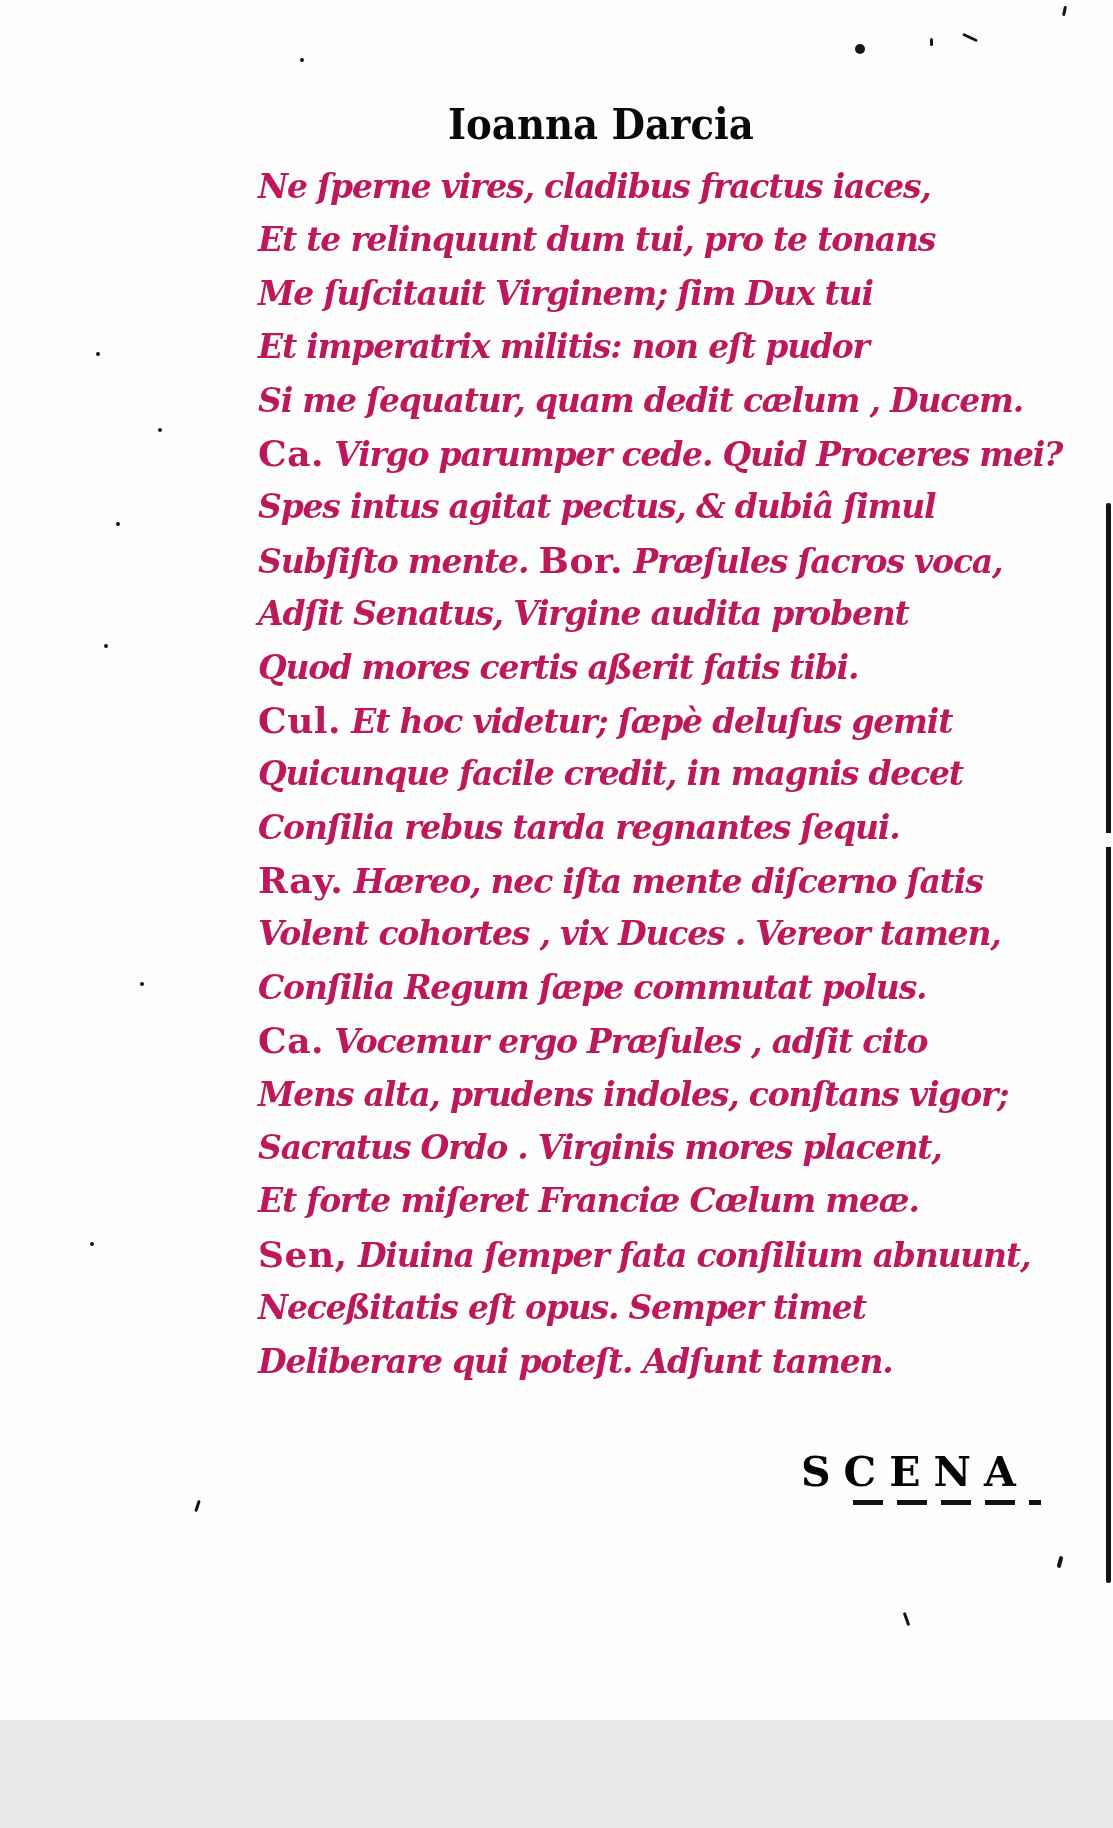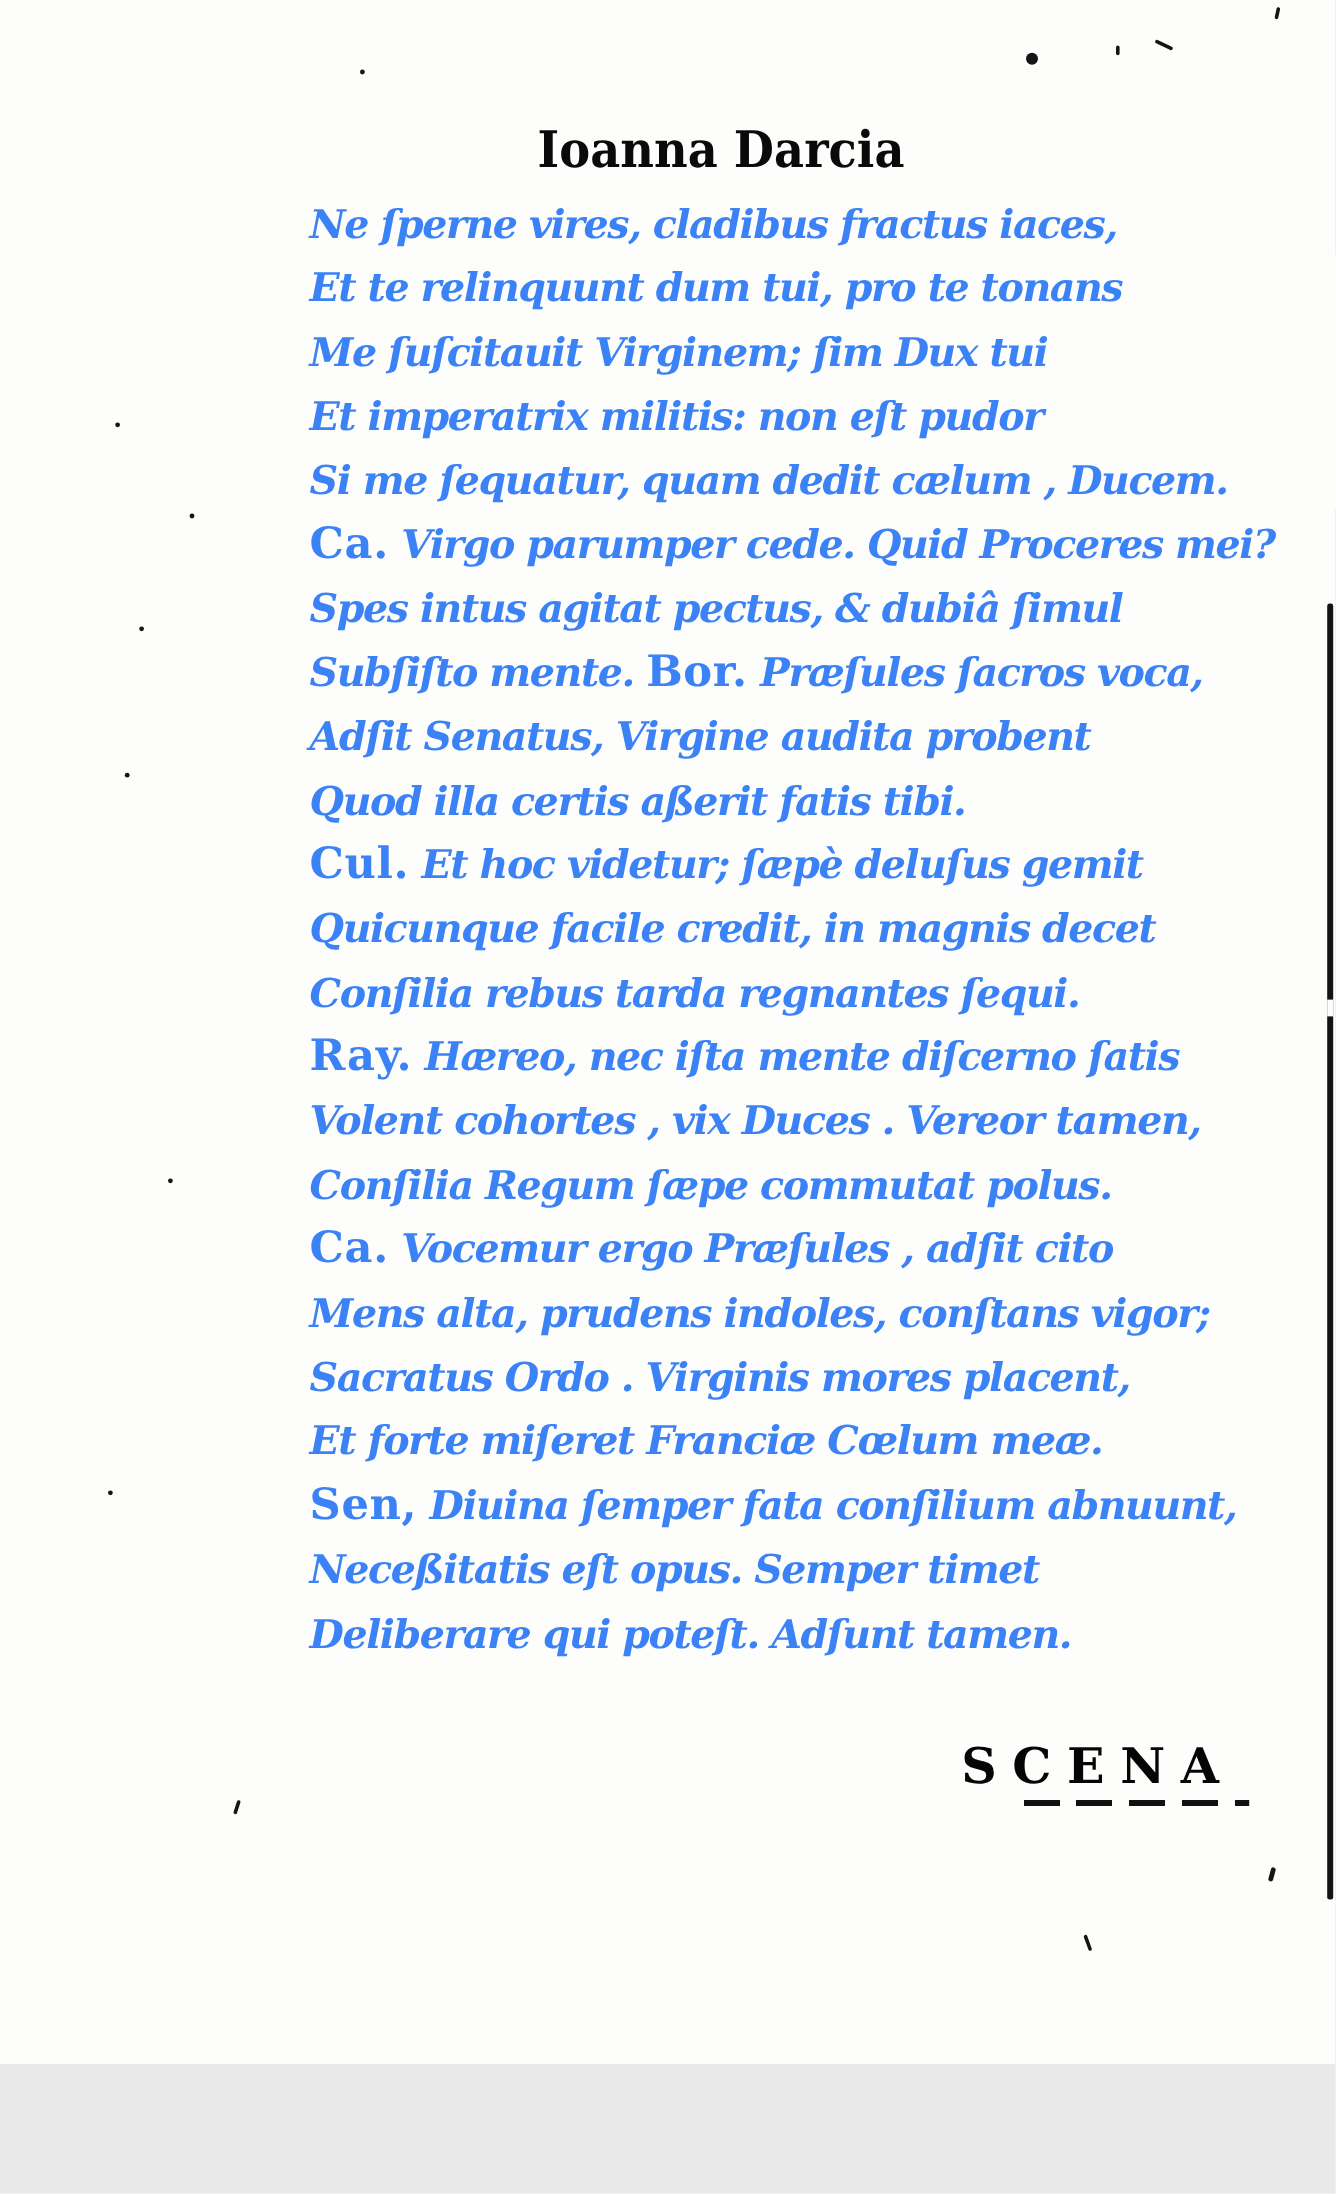--- a/index.html
+++ b/index.html
@@ -13,21 +13,21 @@
     font-size:42px; font-weight:bold; font-style:normal;
     letter-spacing:0px; transform:scaleX(.92); transform-origin:left top;
     white-space:pre; color:#0a0a0a;
   }
   .verse {
     position:absolute; left:258px; top:160px; width:720px;
   }
   .vline {
     white-space:pre; height:53.4px; line-height:53.4px;
     font-size:33px; font-style:italic; font-weight:600;
-    letter-spacing:-1.2px; color:#3b82f6;
+    letter-spacing:-1.2px; color:#be185d;
   }
   .vline .spk {
     font-style:normal; font-weight:bold; font-size:36px;
     letter-spacing:0.5px;
   }
   .catchword {
     position:absolute; left:801px; top:1448px;
     font-size:41px; font-weight:bold; letter-spacing:13px;
     color:#050505; white-space:pre;
   }
@@ -65,21 +65,21 @@
   <div class="verse">
       <div class="vline"><span>Ne ſperne vires, cladibus fractus iaces,</span></div>
       <div class="vline"><span>Et te relinquunt dum tui, pro te tonans</span></div>
       <div class="vline"><span>Me ſuſcitauit Virginem; ſim Dux tui</span></div>
       <div class="vline"><span>Et imperatrix militis: non eſt pudor</span></div>
       <div class="vline"><span>Si me ſequatur, quam dedit cælum , Ducem.</span></div>
       <div class="vline"><span class="spk">Ca.</span><span> Virgo parumper cede. Quid Proceres mei?</span></div>
       <div class="vline"><span>Spes intus agitat pectus, &amp; dubiâ ſimul</span></div>
       <div class="vline"><span>Subſiſto mente. </span><span class="spk">Bor.</span><span> Præſules ſacros voca,</span></div>
       <div class="vline"><span>Adſit Senatus, Virgine audita probent</span></div>
-      <div class="vline"><span>Quod illa certis aßerit fatis tibi.</span></div>
+      <div class="vline"><span>Quod mores certis aßerit fatis tibi.</span></div>
       <div class="vline"><span class="spk">Cul.</span><span> Et hoc videtur; ſæpè deluſus gemit</span></div>
       <div class="vline"><span>Quicunque facile credit, in magnis decet</span></div>
       <div class="vline"><span>Conſilia rebus tarda regnantes ſequi.</span></div>
       <div class="vline"><span class="spk">Ray.</span><span> Hæreo, nec iſta mente diſcerno ſatis</span></div>
       <div class="vline"><span>Volent cohortes , vix Duces . Vereor tamen,</span></div>
       <div class="vline"><span>Conſilia Regum ſæpe commutat polus.</span></div>
       <div class="vline"><span class="spk">Ca.</span><span> Vocemur ergo Præſules , adſit cito</span></div>
       <div class="vline"><span>Mens alta, prudens indoles, conſtans vigor;</span></div>
       <div class="vline"><span>Sacratus Ordo . Virginis mores placent,</span></div>
       <div class="vline"><span>Et forte miſeret Franciæ Cœlum meæ.</span></div>

